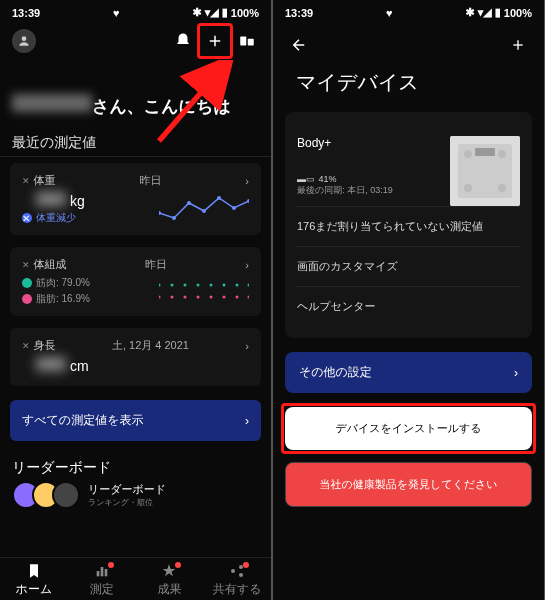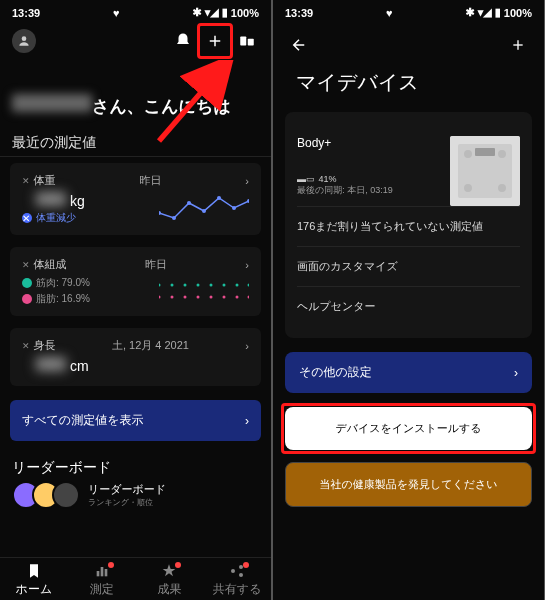--- a/index.html
+++ b/index.html
@@ -47,21 +47,21 @@
   .device-head { display: flex; justify-content: space-between; margin-top: 12px; }
   .device-name { font-size: 12px; font-weight: 500; }
   .device-img { width: 70px; height: 70px; background: #e5e5e5; border-radius: 3px; }
   .device-info { display: flex; align-items: center; gap: 4px; font-size: 9px; color: #ccc; margin-top: 24px; }
   .device-sub { font-size: 9px; color: #999; }
   .list-item { padding: 12px 0; border-top: 1px solid #252525; font-size: 11px; color: #ddd; }
   .list-item:first-of-type { border-top: 1px solid #252525; margin-top: 10px; }
   .settings-btn { background: #1a2a7a; margin: 8px 12px; border-radius: 8px; padding: 12px 14px; display: flex; justify-content: space-between; align-items: center; font-size: 12px; }
   .install-btn { background: #fff; color: #000; margin: 6px 12px; border-radius: 8px; padding: 14px; text-align: center; font-size: 11px; font-weight: 500; position: relative; }
   .red-box-install { top: -4px; left: -4px; right: -4px; bottom: -4px; width: auto; height: auto; }
-  .discover-btn { background: #a16207; border: 1px solid #444; margin: 6px 12px; border-radius: 8px; padding: 14px; text-align: center; font-size: 11px; color: #fff; }
+  .discover-btn { background: #ef4444; border: 1px solid #444; margin: 6px 12px; border-radius: 8px; padding: 14px; text-align: center; font-size: 11px; color: #fff; }
   .x-icon { color: #888; font-size: 9px; }
 </style>
 </head>
 <body>
 
 <div class="screen">
   <div class="status-bar">
     <span>13:39</span>
     <span>♥</span>
     <div class="status-right">

